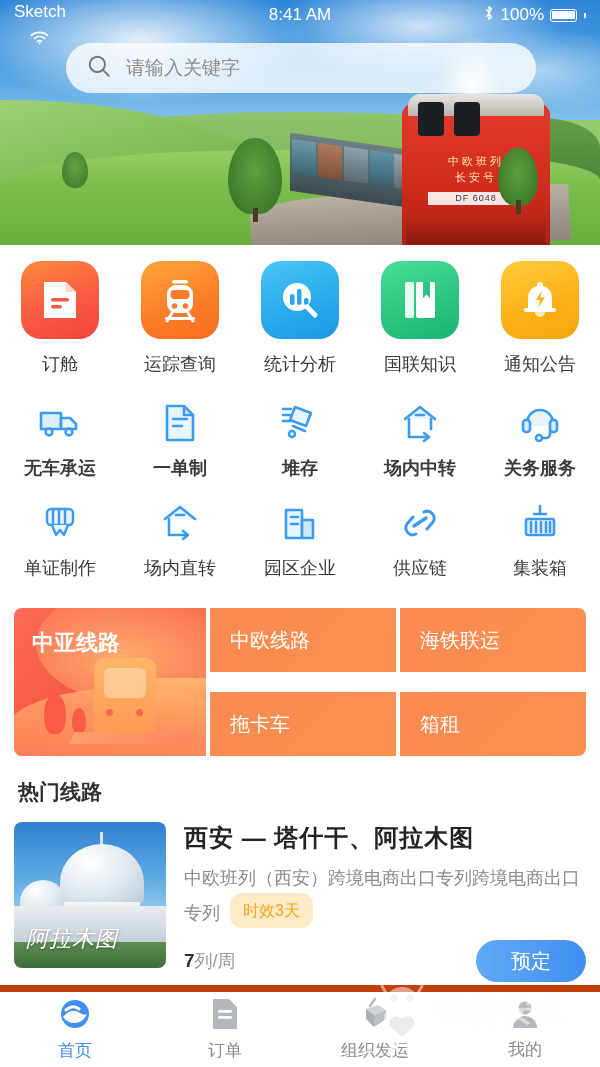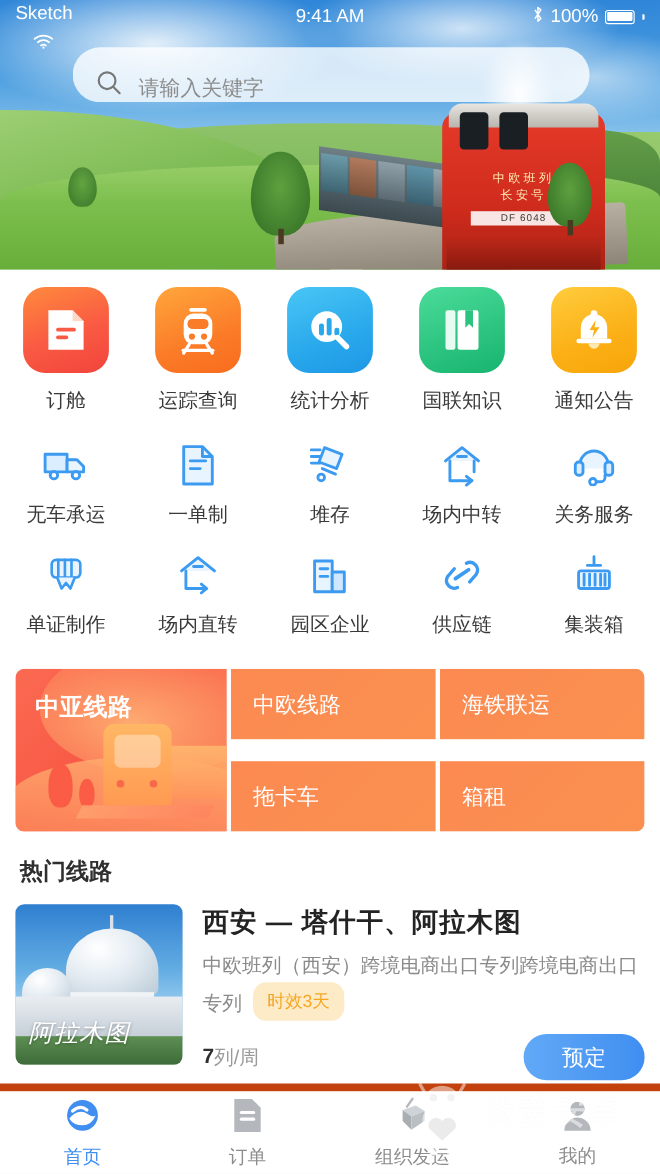--- a/index.html
+++ b/index.html
@@ -109,21 +109,21 @@
   .loco-base {
     position: absolute; left: 116px; top: 132px; width: 140px; height: 48px;
     background: linear-gradient(180deg,#c4291a,#6d1409);
     border-radius: 0 0 6px 6px;
   }
 
   .searchbar {
     position: absolute; left: 66px; top: 43px; width: 470px; height: 50px;
     background: rgba(255,255,255,.78);
     border-radius: 25px;
-    display: flex; align-items: flex-end; padding: 0 20px;
+    display: flex; align-items: center; padding: 0 20px;
     backdrop-filter: blur(2px);
   }
   .search-ph { color: #8d8d8d; font-size: 19px; margin-left: 14px; }
 
   
   .statusbar {
     position: absolute; left: 0; top: 0; width: 600px; height: 30px;
     display: flex; align-items: center; color: #fff; font-size: 17px; z-index: 30;
     padding: 0 14px;
   }
@@ -149,21 +149,21 @@
     position: relative;
   }
   .big-label { margin-top: 13px; font-size: 18px; color: #3a3a3a; }
 
   .ic-doc     { background: linear-gradient(160deg,#ff8a3d 0%,#f95a43 55%,#f2443c 100%); }
   .ic-train   { background: linear-gradient(160deg,#ffa63c 0%,#fb7c28 60%,#f86c1d 100%); }
   .ic-chart   { background: linear-gradient(160deg,#49c6f5 0%,#29a8ec 60%,#1d98e5 100%); }
   .ic-book    { background: linear-gradient(160deg,#4bdc9a 0%,#2bc37f 60%,#17b570 100%); }
   .ic-bell    { background: linear-gradient(160deg,#ffcc3d 0%,#fbb016 60%,#f7a509 100%); }
 
-  .row2 { margin-top: 24px; }
+  .row2 { margin-top: 24px; font-weight: bold; }
   .row3 { margin-top: 20px; text-align: center; }
   .sm-icon { width: 54px; height: 46px; display:flex; align-items:center; justify-content:center; }
   .sm-label { margin-top: 10px; font-size: 18px; color: #3a3a3a; }
 
   
   .tiles {
     margin: 22px 14px 0; height: 148px; display: flex; gap: 4px;
     border-radius: 8px; overflow: hidden;
   }
   .tile-big {
@@ -332,21 +332,21 @@
       <span>Sketch</span>
       <span>
         <svg width="19" height="14" viewBox="0 0 20 14" fill="none" stroke="#fff" stroke-width="1.7" stroke-linecap="round">
           <path d="M1.5 4.2 A13 13 0 0 1 18.5 4.2"></path>
           <path d="M4.6 7.4 A8.5 8.5 0 0 1 15.4 7.4"></path>
           <path d="M7.7 10.5 A4.3 4.3 0 0 1 12.3 10.5"></path>
           <circle cx="10" cy="12.6" r="1" fill="#fff" stroke="none"></circle>
         </svg>
       </span>
     </div>
-    <div class="sb-center">9:41 AM</div>
+    <div class="sb-center">8:41 AM</div>
     <div class="sb-right">
       <span>
         <svg width="12" height="16" viewBox="0 0 12 18" fill="none" stroke="#fff" stroke-width="1.5" stroke-linejoin="round">
           <path d="M3 4.5 L9 13.5 L6 16 L6 2 L9 4.5 L3 13.5"></path>
         </svg>
       </span>
       <span>100%</span>
       <span class="battery">
           <span></span>
         </span>

